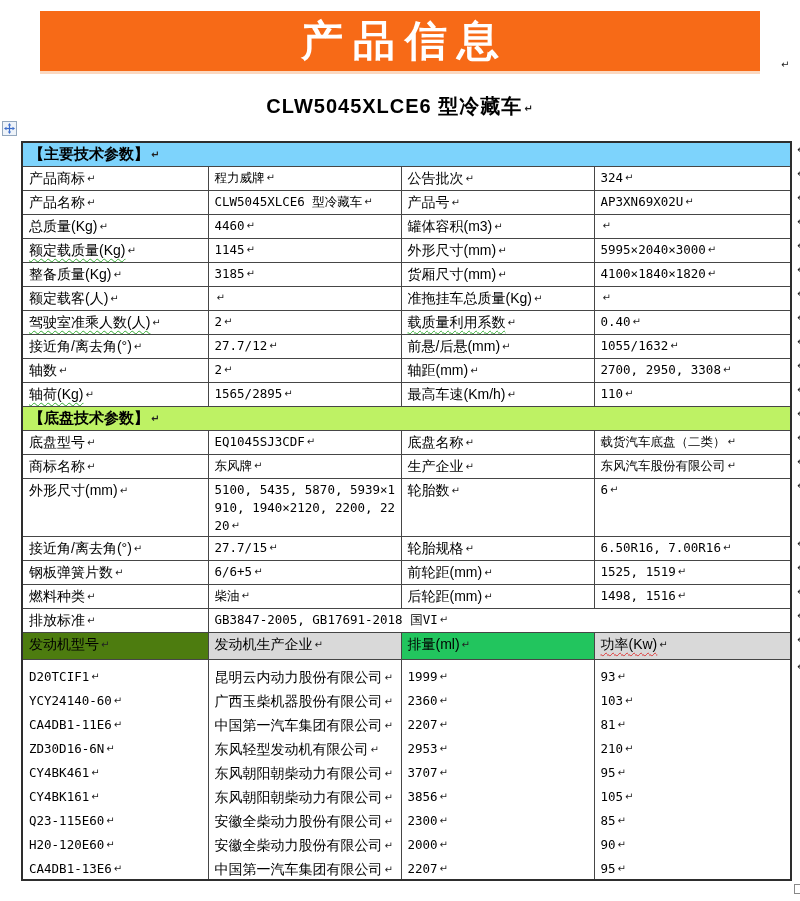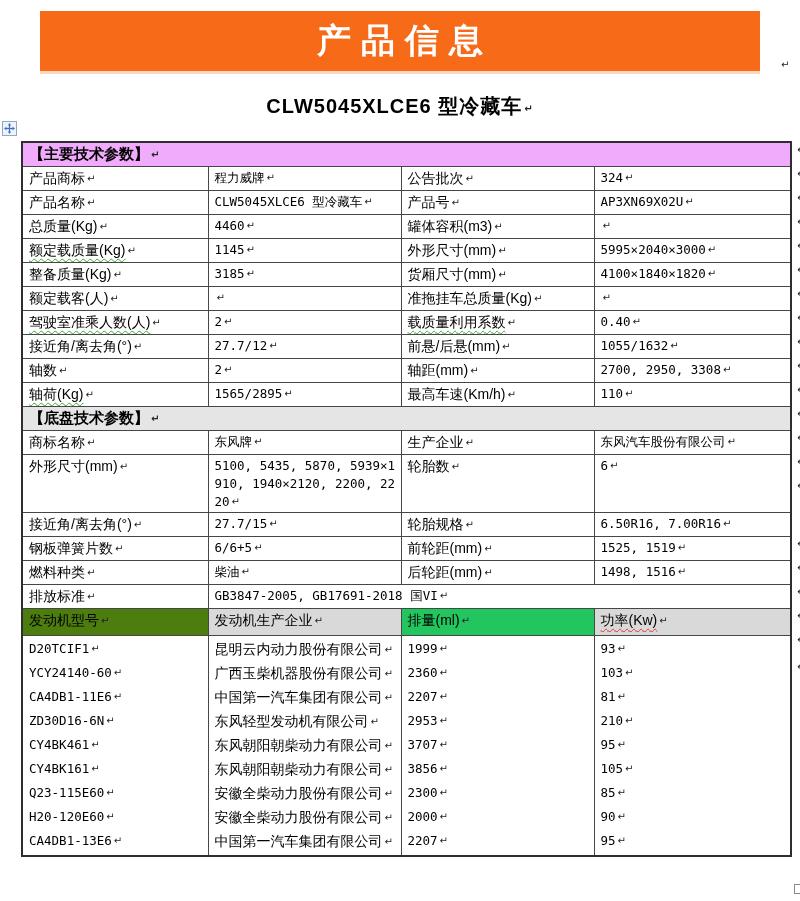--- a/index.html
+++ b/index.html
@@ -7,21 +7,21 @@
     width:800px;height:901px;position:relative;background:#ffffff;
     font-family:"Liberation Sans",sans-serif;color:#000;overflow:hidden;
   }
   
   .banner{
     position:absolute;left:40px;top:11px;width:720px;height:60px;
     border-bottom:3px solid #fbd8c0;
     display:flex;align-items:center;justify-content:center;
   }
   .banner-txt{
-    color:#fff;font-size:34px;font-weight:bold;letter-spacing:10px;text-indent:10px;
+    color:#fff;font-size:42px;font-weight:bold;letter-spacing:10px;text-indent:10px;
   }
   .pm{
     font-family:"DejaVu Sans",sans-serif;font-size:10px;color:#222;margin-left:2px;
     display:inline-block;transform:translateY(-1px);
   }
   .pm-banner{position:absolute;left:779px;top:60px;}
   
   .doc-title{
     position:absolute;left:0;top:93px;width:800px;text-align:center;
     font-size:20px;font-weight:bold;letter-spacing:1px;
@@ -41,21 +41,21 @@
   td{
     border:1px solid #464646;padding:2px 5px 0 6px;vertical-align:top;
     height:24px;font-size:14px;line-height:18px;white-space:nowrap;
     overflow:hidden;box-sizing:border-box;
   }
   td.section{font-weight:bold;font-size:15px;}
   td.val{font-family:"DejaVu Sans Mono",monospace;font-size:12.5px;}
   tr.tall td{height:49px;white-space:normal;word-break:break-all;}
   td.ehead{height:27px;}
   td.eblock{height:auto;padding:1px 5px 2px 6px;}
-  .eline{height:24px;line-height:24px;font-size:12.5px;
+  .eline{height:24px;line-height:32px;font-size:12.5px;
     font-family:"DejaVu Sans Mono",monospace;white-space:nowrap;overflow:hidden;}
   td.eblock.cjk .eline{font-family:"Liberation Sans",sans-serif;font-size:14px;}
   .rowend{position:absolute;left:774px;}
   .wavy-green{text-decoration:underline wavy #33aa33;text-underline-offset:3px;text-decoration-thickness:1px;}
   .wavy-red{text-decoration:underline wavy #dd3333;text-underline-offset:3px;text-decoration-thickness:1px;}
   
   .resize-handle{
     position:absolute;width:8px;height:8px;border:1px solid #888;background:#fff;
   }
 </style>
@@ -87,21 +87,21 @@
 <div class="wrap">
   <table id="spec-table">
     <colgroup id="cg">
         <col style="width: 186px;">
         <col style="width: 193px;">
         <col style="width: 193px;">
         <col style="width: 197px;">
       </colgroup>
     <tbody id="tb">
         <tr>
-          <td class="section" colspan="4" style="background: #f0abfc;"><span>【主要技术参数】</span><span class="pm">↵</span></td>
+          <td class="section" colspan="4" style="background: #7dd3fc;"><span>【主要技术参数】</span><span class="pm">↵</span></td>
         </tr>
         <tr>
           <td class="lbl"><span>产品商标</span><span class="pm">↵</span></td>
           <td class="val"><span>程力威牌</span><span class="pm">↵</span></td>
           <td class="lbl"><span>公告批次</span><span class="pm">↵</span></td>
           <td class="val"><span>324</span><span class="pm">↵</span></td>
         </tr>
         <tr>
           <td class="lbl"><span>产品名称</span><span class="pm">↵</span></td>
           <td class="val"><span>CLW5045XLCE6 型冷藏车</span><span class="pm">↵</span></td>
@@ -150,21 +150,27 @@
           <td class="lbl"><span>轴距(mm)</span><span class="pm">↵</span></td>
           <td class="val"><span>2700, 2950, 3308</span><span class="pm">↵</span></td>
         </tr>
         <tr>
           <td class="lbl"><span class="wavy-green">轴荷(Kg)</span><span class="pm">↵</span></td>
           <td class="val"><span>1565/2895</span><span class="pm">↵</span></td>
           <td class="lbl"><span>最高车速(Km/h)</span><span class="pm">↵</span></td>
           <td class="val"><span>110</span><span class="pm">↵</span></td>
         </tr>
         <tr>
-          <td class="section" colspan="4" style="background: #e5e5e5;"><span>【底盘技术参数】</span><span class="pm">↵</span></td>
+          <td class="section" colspan="4" style="background: #bef264;"><span>【底盘技术参数】</span><span class="pm">↵</span></td>
+        </tr>
+        <tr>
+          <td class="lbl"><span>底盘型号</span><span class="pm">↵</span></td>
+          <td class="val"><span>EQ1045SJ3CDF</span><span class="pm">↵</span></td>
+          <td class="lbl"><span>底盘名称</span><span class="pm">↵</span></td>
+          <td class="val"><span>载货汽车底盘（二类）</span><span class="pm">↵</span></td>
         </tr>
         <tr>
           <td class="lbl"><span>商标名称</span><span class="pm">↵</span></td>
           <td class="val"><span>东风牌</span><span class="pm">↵</span></td>
           <td class="lbl"><span>生产企业</span><span class="pm">↵</span></td>
           <td class="val"><span>东风汽车股份有限公司</span><span class="pm">↵</span></td>
         </tr>
         <tr class="tall">
           <td class="lbl"><span>外形尺寸(mm)</span><span class="pm">↵</span></td>
           <td class="val"><span>5100, 5435, 5870, 5939×1910, 1940×2120, 2200, 2220</span><span class="pm">↵</span></td>

